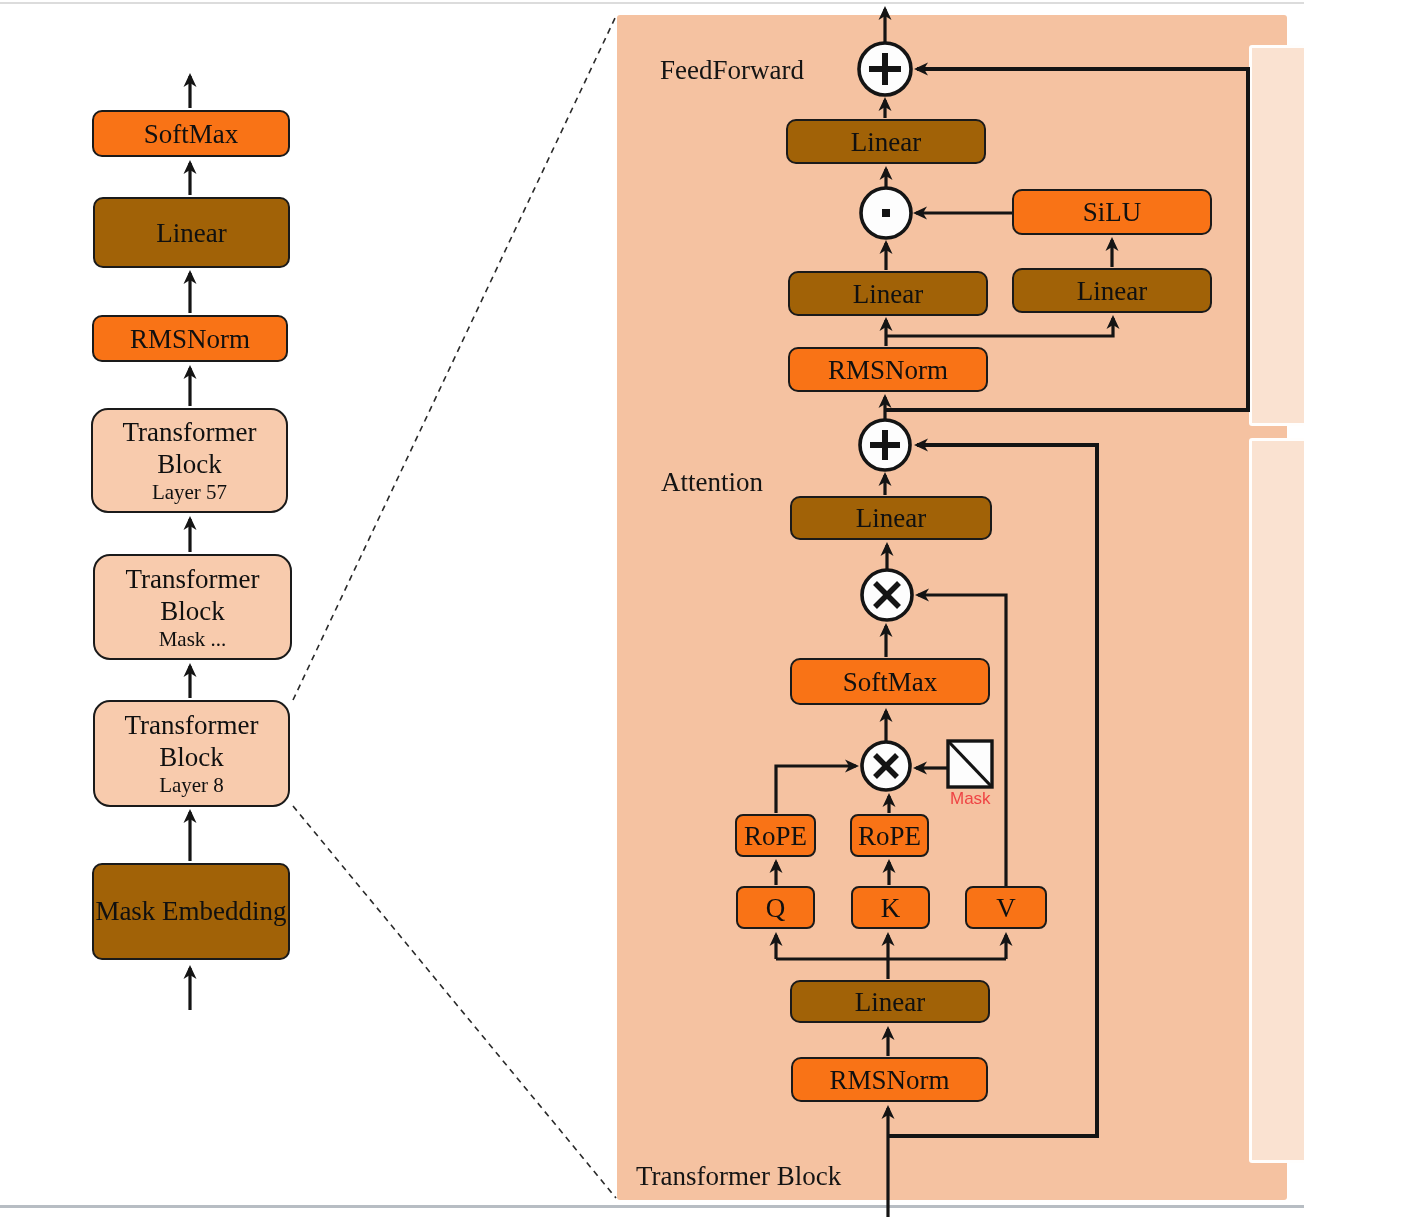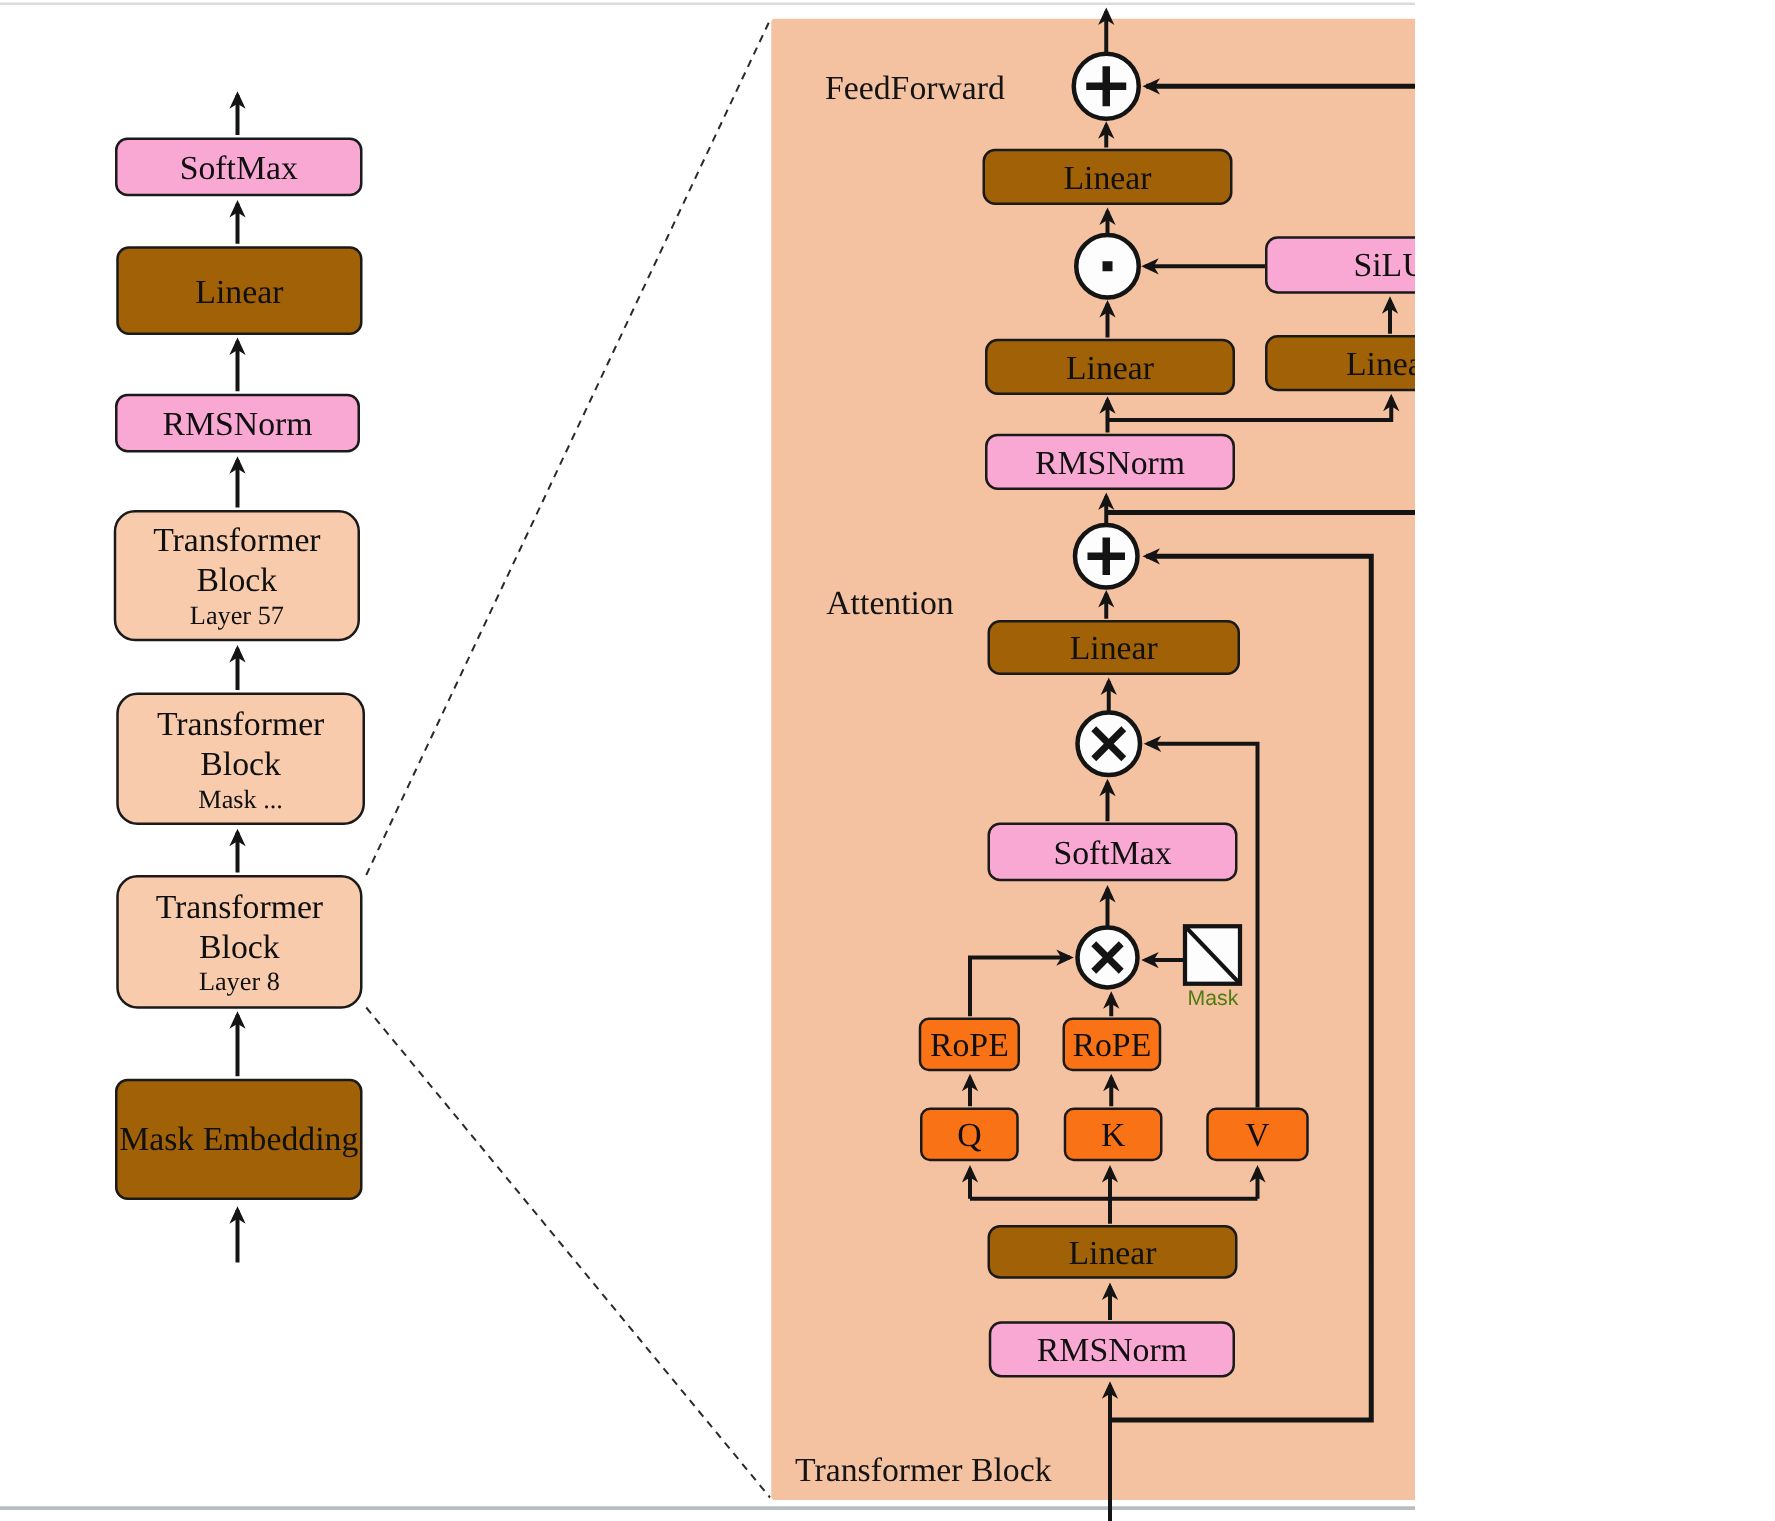--- a/index.html
+++ b/index.html
@@ -1,35 +1,35 @@
 <!DOCTYPE html>
 <html><head>
 <meta charset="utf-8">
 <style>
   html,body{margin:0;padding:0;background:#fff;}
-  #canvas{position:relative;width:1132px;height:1217px;background:#ffffff;overflow:hidden;
+  #canvas{position:relative;width:1304px;height:1217px;background:#ffffff;overflow:hidden;
           font-family:"Liberation Serif", serif;color:#141414;}
   .hairline{position:absolute;left:0;width:1420px;}
   .box{position:absolute;box-sizing:border-box;border:2.5px solid #1a1a1a;border-radius:10px;
        display:flex;flex-direction:column;align-items:center;justify-content:center;
        text-align:center;font-size:27px;line-height:32px;color:#101010;}
   .blue{background:#a16207;}
-  .green{background:#f9a8d4;}
+  .green{background:#f97316;}
   .orange{background:#f8cbad;}
   .qkv{background:#f97316;}
   .tblock{border-radius:17px;}
   .tblock .sub{font-size:21px;line-height:25px;}
   .panel-label{position:absolute;font-size:27px;color:#141414;white-space:nowrap;}
   #outer-panel{position:absolute;left:617px;top:15px;width:670px;height:1185px;
                background:#f5c2a1;border-radius:3px;}
   .inner-panel{position:absolute;box-sizing:border-box;background:#fae2d1;
                border:3px solid rgba(255,255,255,0.95);border-radius:3px;}
   #ff-panel{left:632px;top:30px;width:641px;height:381px;}
   #attn-panel{left:632px;top:423px;width:641px;height:725px;}
-  .mask-text{position:absolute;font-family:"Liberation Sans", sans-serif;color:#4d7c0f;}
+  .mask-text{position:absolute;font-family:"Liberation Sans", sans-serif;color:#ef4444;}
   svg.overlay{position:absolute;left:0;top:0;z-index:5;pointer-events:none;}
   .boxlayer{position:absolute;left:0;top:0;z-index:3;}
 </style>
 </head>
 <body>
 
 <div id="canvas">
 
   <div class="hairline" style="top:2px;height:2px;background:#dcdcdc;"></div>
   <div class="hairline" style="top:1205px;height:3px;background:#b7bdc3;"></div>

